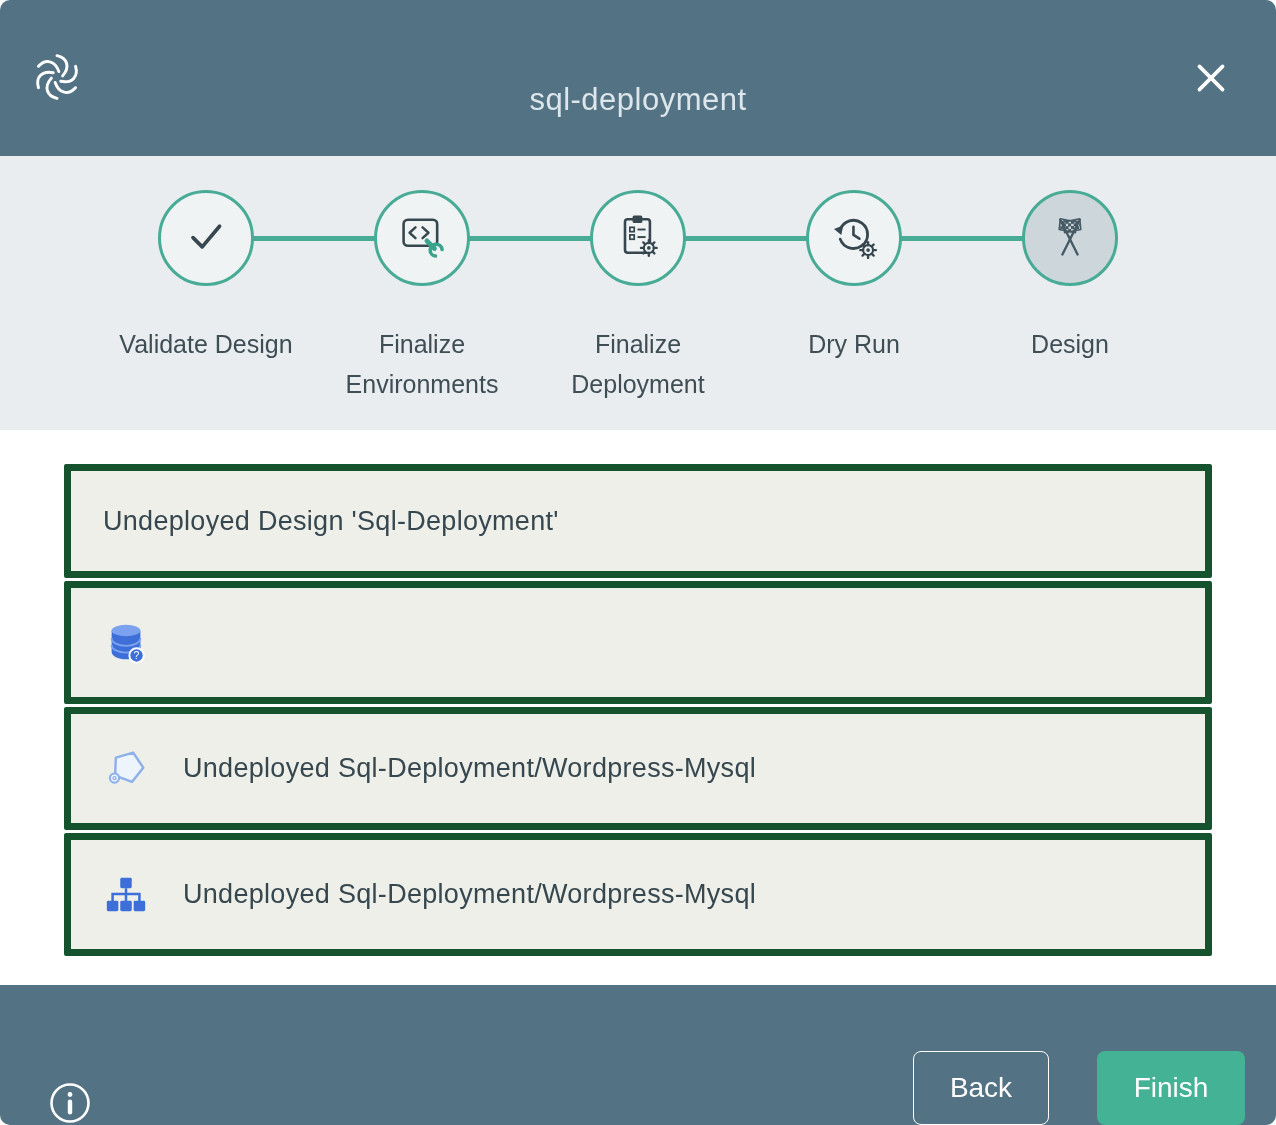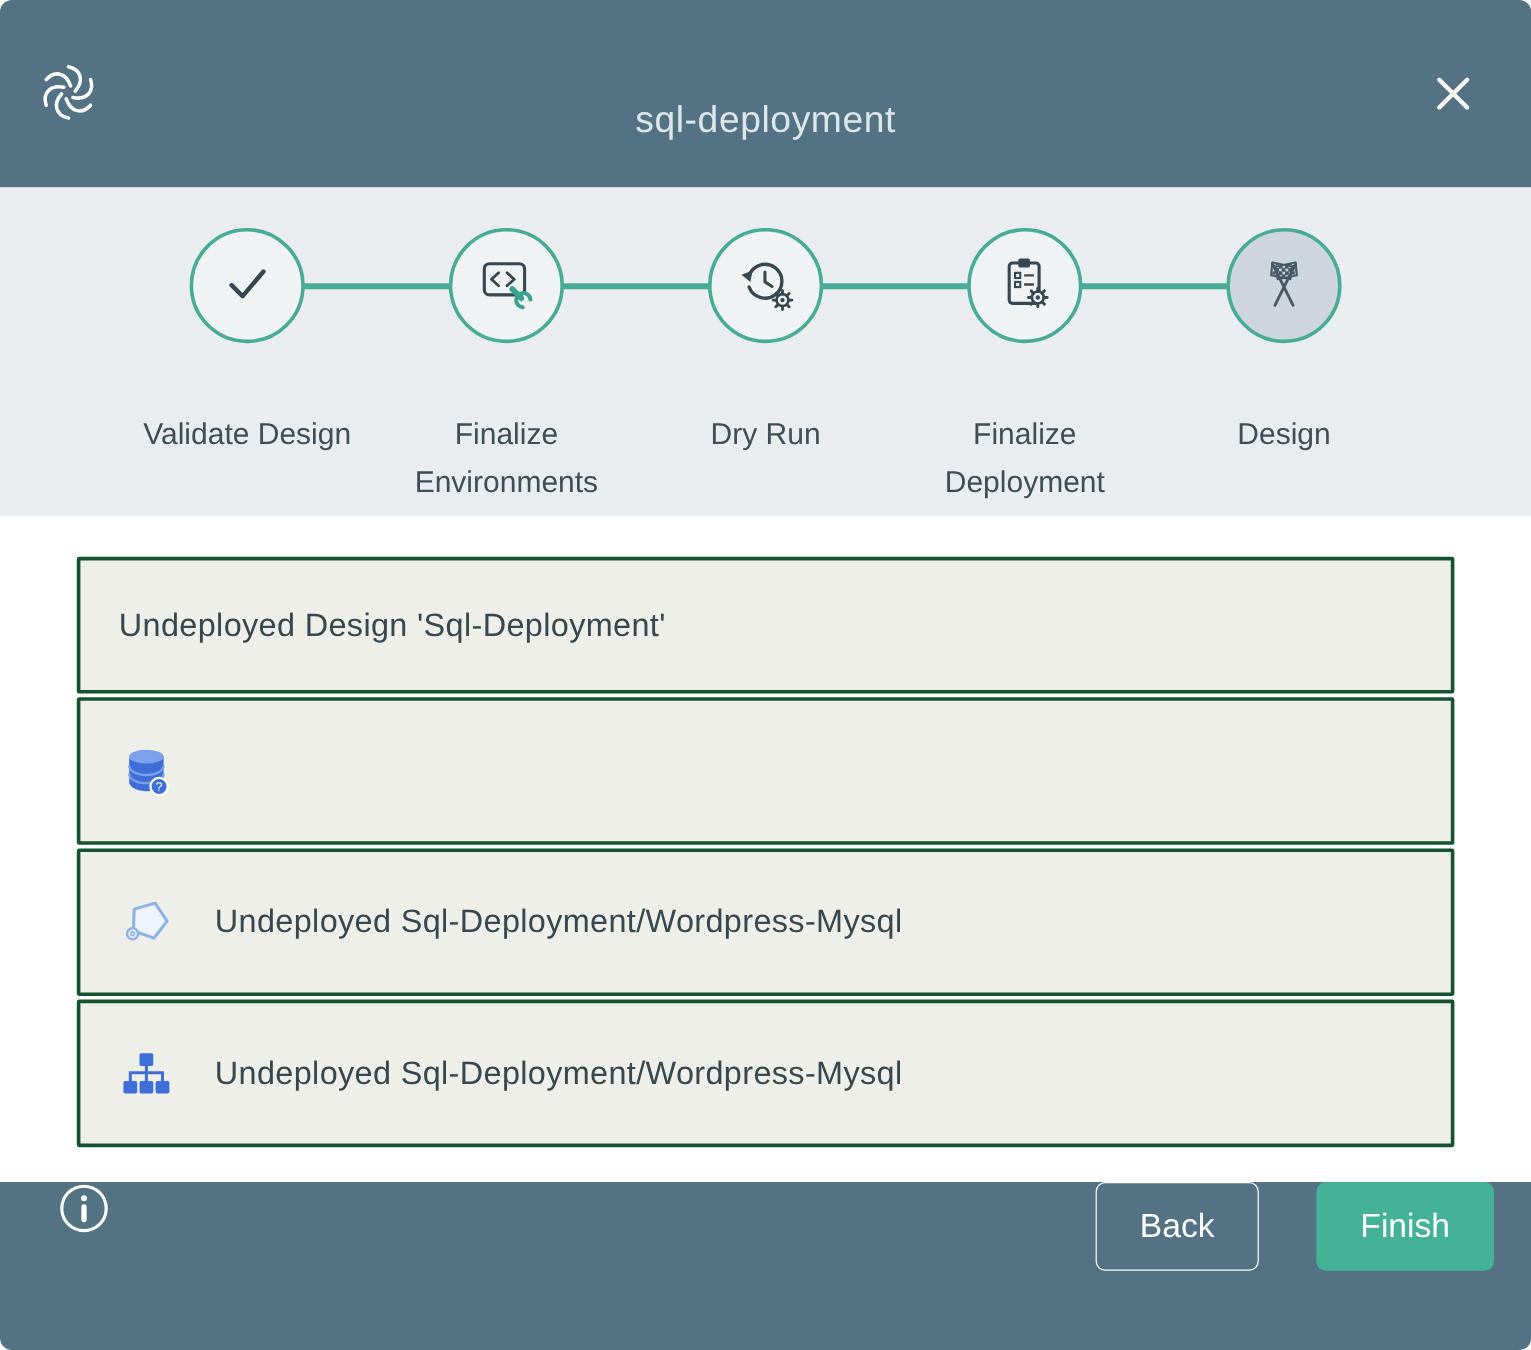--- a/index.html
+++ b/index.html
@@ -58,49 +58,49 @@
   }
   .step-circle {
     width: 96px; height: 96px; border-radius: 50%;
     border: 3px solid #47ab96;
     background: #f0f3f4;
     display: flex; align-items: center; justify-content: center;
     cursor: pointer;
   }
   .step.current .step-circle { background: #ccd6db; }
   .step-label {
-    margin-top: 56px; width: 176px;
+    margin-top: 38px; width: 176px;
     text-align: center;
     font-size: 25px; line-height: 40px; color: #3f4e55;
   }
 
   
   .content {
     flex: 1 1 auto;
     background: #ffffff;
     padding: 34px 64px 0 64px;
   }
   .row {
     background: #edefe8;
-    border: 3px solid #14532d;
+    border: 7px solid #14532d;
     border-radius: 2px;
     height: 123px;
     display: flex; align-items: center;
     padding: 0 32px;
     margin-bottom: 3px;
   }
   .row.plain { height: 114px; }
   .row-icon { width: 46px; height: 46px; flex: 0 0 46px; margin-right: 34px; }
   .row-text { font-size: 27px; color: #37474f; letter-spacing: 0.3px; }
 
   
   .footer {
     height: 140px; flex: 0 0 140px;
     background: #537384;
-    display: flex; align-items: flex-start;
+    display: flex; align-items: flex-end;
     padding: 0 31px 0 48px;
   }
   .info-btn {
     width: 44px; height: 44px;
     background: transparent; border: none; cursor: pointer; padding: 0;
   }
   .footer-spacer { flex: 1 1 auto; }
   .btn {
     height: 74px; border-radius: 8px;
     font-family: inherit; font-size: 28px; cursor: pointer;
@@ -168,47 +168,20 @@
             <svg width="52" height="52" viewBox="0 0 48 48">
               <rect x="7" y="9" width="31" height="24" rx="4" fill="none" stroke="#37474f" stroke-width="2.4"></rect>
               <path d="M18 16 l-5.5 5 5.5 5" fill="none" stroke="#37474f" stroke-width="2.2" stroke-linecap="round" stroke-linejoin="round"></path>
               <path d="M24.5 16 l5.5 5 -5.5 5" fill="none" stroke="#37474f" stroke-width="2.2" stroke-linecap="round" stroke-linejoin="round"></path>
               <line x1="28.5" y1="28.5" x2="35.5" y2="35.5" stroke="#3aa38d" stroke-width="4.4" stroke-linecap="round"></line>
               <path d="M42.5 36.5 A5.5 5.5 0 1 0 36.5 42.5" fill="none" stroke="#3aa38d" stroke-width="3.2" stroke-linecap="round"></path>
             </svg>
           </span>
         </div>
         <div class="step-label">Finalize Environments</div>
-      </div>
-
-      <div class="step complete">
-        <div class="step-circle">
-          <span>
-            <svg width="52" height="52" viewBox="0 0 48 48">
-              <path d="M11.3 18.1 A13 13 0 1 1 11.3 26.9" fill="none" stroke="#37474f" stroke-width="2.6" stroke-linecap="round"></path>
-              <path d="M5.5 17.5 L14 14.2 L12.3 23 Z" fill="#37474f"></path>
-              <path d="M23.5 15.5 V 23 L29 26.5" fill="none" stroke="#37474f" stroke-width="2.4" stroke-linecap="round" stroke-linejoin="round"></path>
-              <g transform="translate(37,37)">
-                <circle r="4.6" fill="#f0f3f4" stroke="#37474f" stroke-width="2"></circle>
-                <circle r="1.7" fill="#37474f"></circle>
-                <g stroke="#37474f" stroke-width="2.2" stroke-linecap="round">
-                  <line x1="0" y1="-4.6" x2="0" y2="-7.2"></line>
-                  <line x1="3.3" y1="-3.3" x2="5.1" y2="-5.1"></line>
-                  <line x1="4.6" y1="0" x2="7.2" y2="0"></line>
-                  <line x1="3.3" y1="3.3" x2="5.1" y2="5.1"></line>
-                  <line x1="0" y1="4.6" x2="0" y2="7.2"></line>
-                  <line x1="-3.3" y1="3.3" x2="-5.1" y2="5.1"></line>
-                  <line x1="-4.6" y1="0" x2="-7.2" y2="0"></line>
-                  <line x1="-3.3" y1="-3.3" x2="-5.1" y2="-5.1"></line>
-                </g>
-              </g>
-            </svg>
-          </span>
-        </div>
-        <div class="step-label">Dry Run</div>
       </div>
 
       <div class="step complete">
         <div class="step-circle">
           <span>
             <svg width="52" height="52" viewBox="0 0 48 48">
               <rect x="12" y="8.5" width="23" height="31" rx="2.5" fill="none" stroke="#37474f" stroke-width="2.4"></rect>
               <rect x="19" y="5" width="9" height="7" rx="1.5" fill="#37474f"></rect>
               <rect x="16.5" y="16" width="4" height="4" fill="none" stroke="#37474f" stroke-width="1.6"></rect>
               <line x1="23.5" y1="18" x2="31" y2="18" stroke="#37474f" stroke-width="1.8"></line>
@@ -227,20 +200,47 @@
                   <line x1="-4.6" y1="0" x2="-7.2" y2="0"></line>
                   <line x1="-3.3" y1="-3.3" x2="-5.1" y2="-5.1"></line>
                 </g>
               </g>
             </svg>
           </span>
         </div>
         <div class="step-label">Finalize Deployment</div>
       </div>
 
+      <div class="step complete">
+        <div class="step-circle">
+          <span>
+            <svg width="52" height="52" viewBox="0 0 48 48">
+              <path d="M11.3 18.1 A13 13 0 1 1 11.3 26.9" fill="none" stroke="#37474f" stroke-width="2.6" stroke-linecap="round"></path>
+              <path d="M5.5 17.5 L14 14.2 L12.3 23 Z" fill="#37474f"></path>
+              <path d="M23.5 15.5 V 23 L29 26.5" fill="none" stroke="#37474f" stroke-width="2.4" stroke-linecap="round" stroke-linejoin="round"></path>
+              <g transform="translate(37,37)">
+                <circle r="4.6" fill="#f0f3f4" stroke="#37474f" stroke-width="2"></circle>
+                <circle r="1.7" fill="#37474f"></circle>
+                <g stroke="#37474f" stroke-width="2.2" stroke-linecap="round">
+                  <line x1="0" y1="-4.6" x2="0" y2="-7.2"></line>
+                  <line x1="3.3" y1="-3.3" x2="5.1" y2="-5.1"></line>
+                  <line x1="4.6" y1="0" x2="7.2" y2="0"></line>
+                  <line x1="3.3" y1="3.3" x2="5.1" y2="5.1"></line>
+                  <line x1="0" y1="4.6" x2="0" y2="7.2"></line>
+                  <line x1="-3.3" y1="3.3" x2="-5.1" y2="5.1"></line>
+                  <line x1="-4.6" y1="0" x2="-7.2" y2="0"></line>
+                  <line x1="-3.3" y1="-3.3" x2="-5.1" y2="-5.1"></line>
+                </g>
+              </g>
+            </svg>
+          </span>
+        </div>
+        <div class="step-label">Dry Run</div>
+      </div>
+
       <div class="step current">
         <div class="step-circle">
           <span>
             <svg width="52" height="52" viewBox="0 0 48 48">
               <defs>
                 <pattern id="chk" width="5" height="5" patternUnits="userSpaceOnUse">
                   <rect width="2.5" height="2.5" fill="#455a64"></rect>
                   <rect x="2.5" y="2.5" width="2.5" height="2.5" fill="#455a64"></rect>
                 </pattern>
               </defs>

